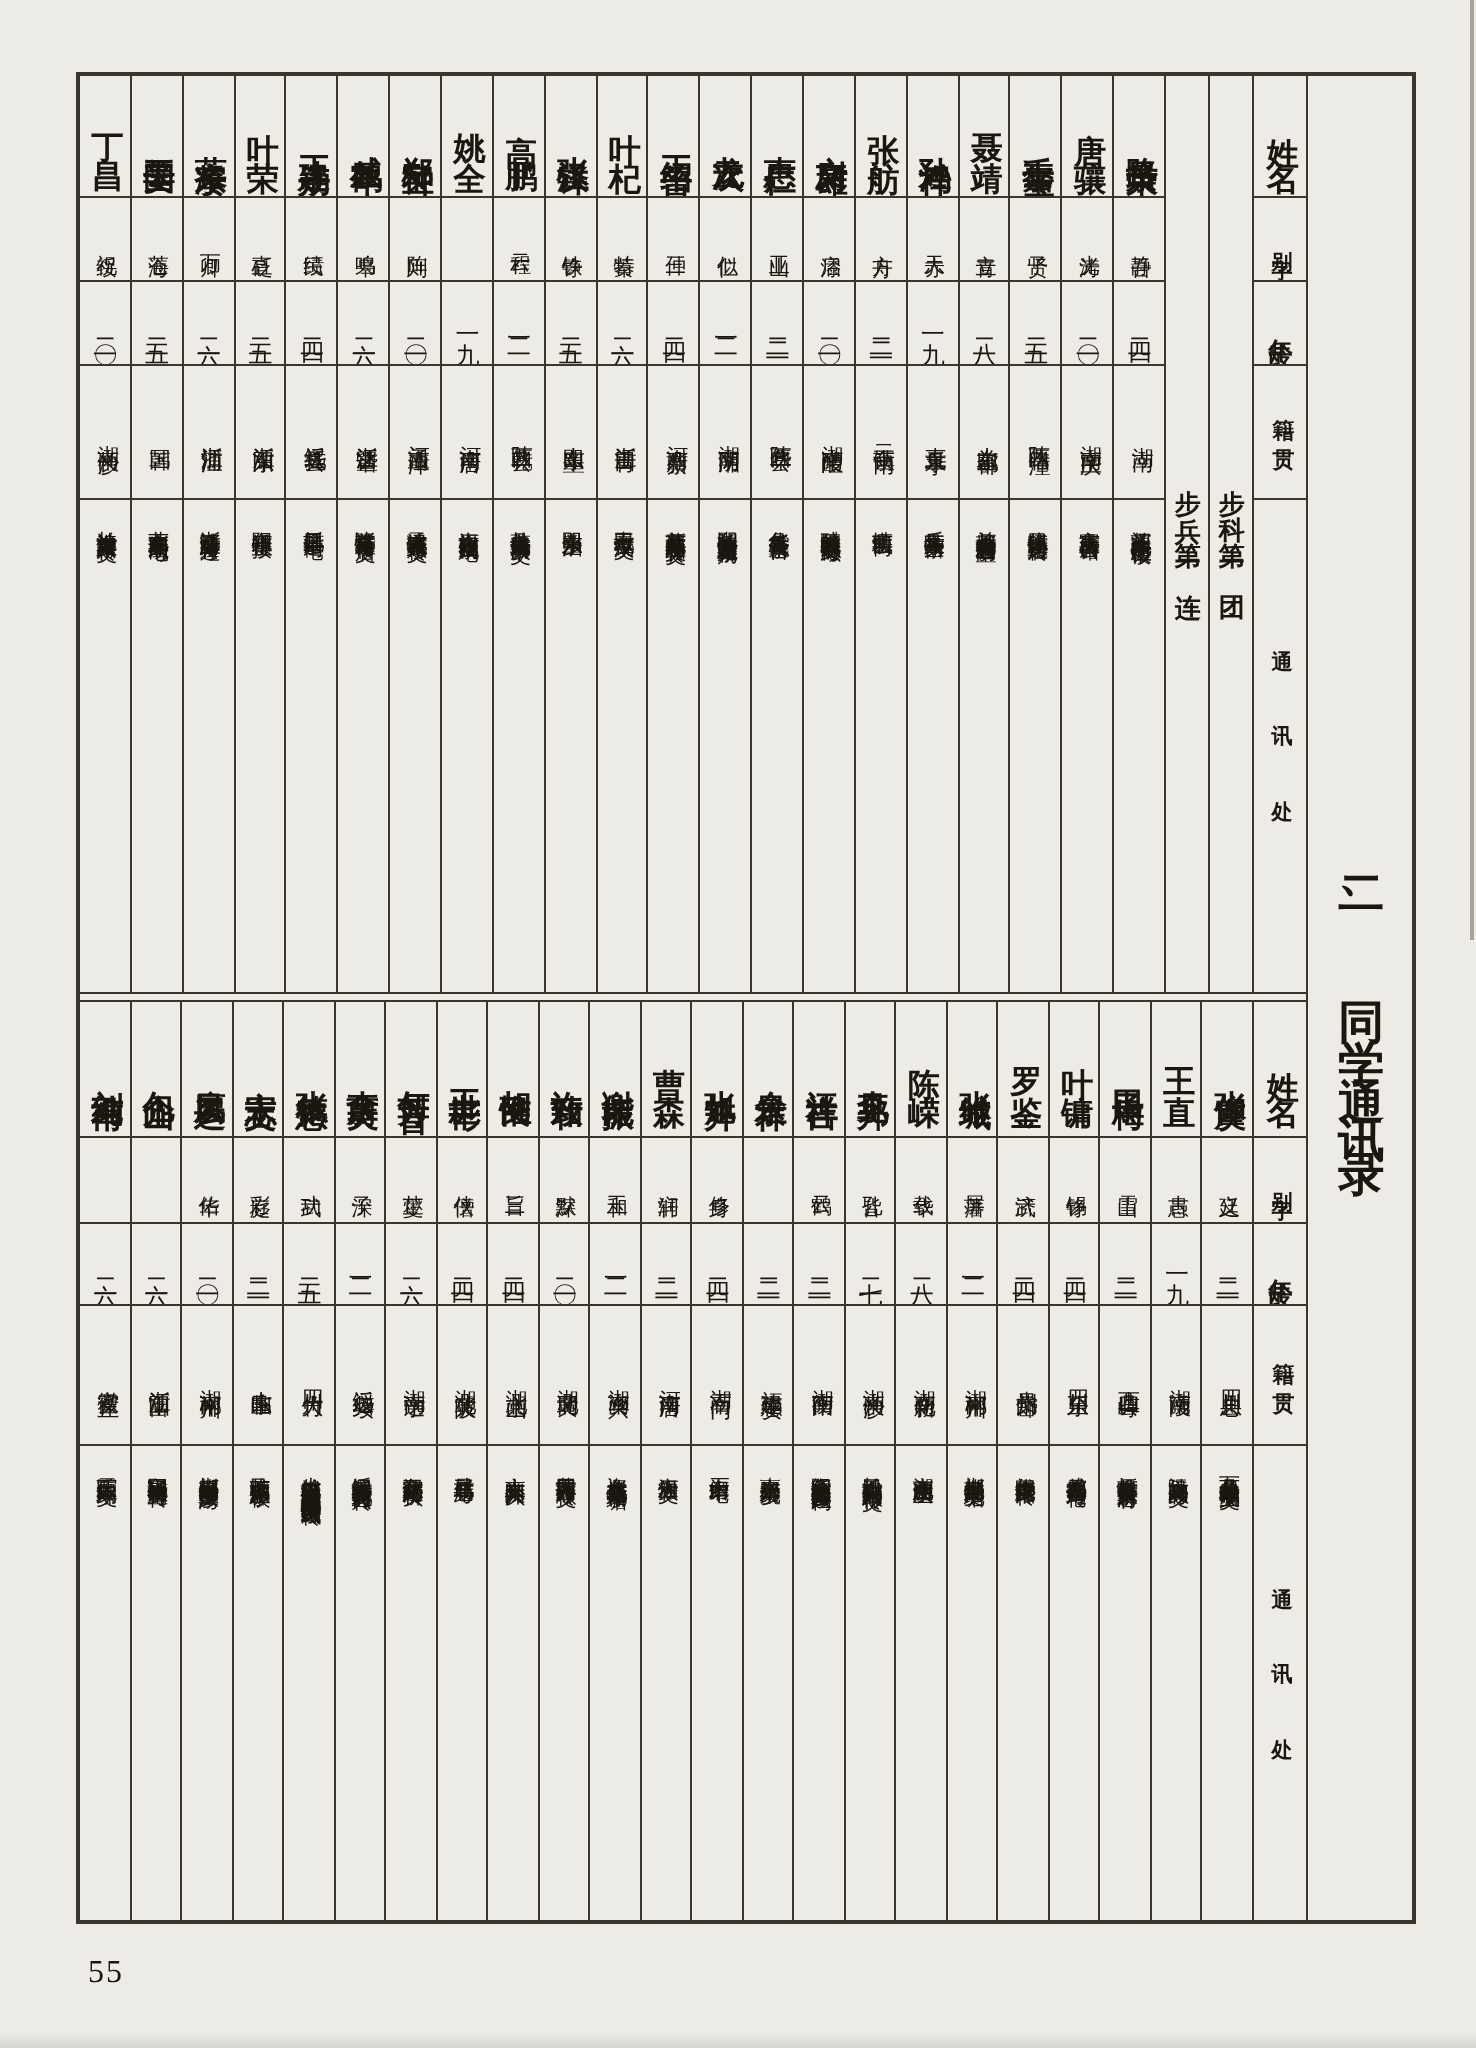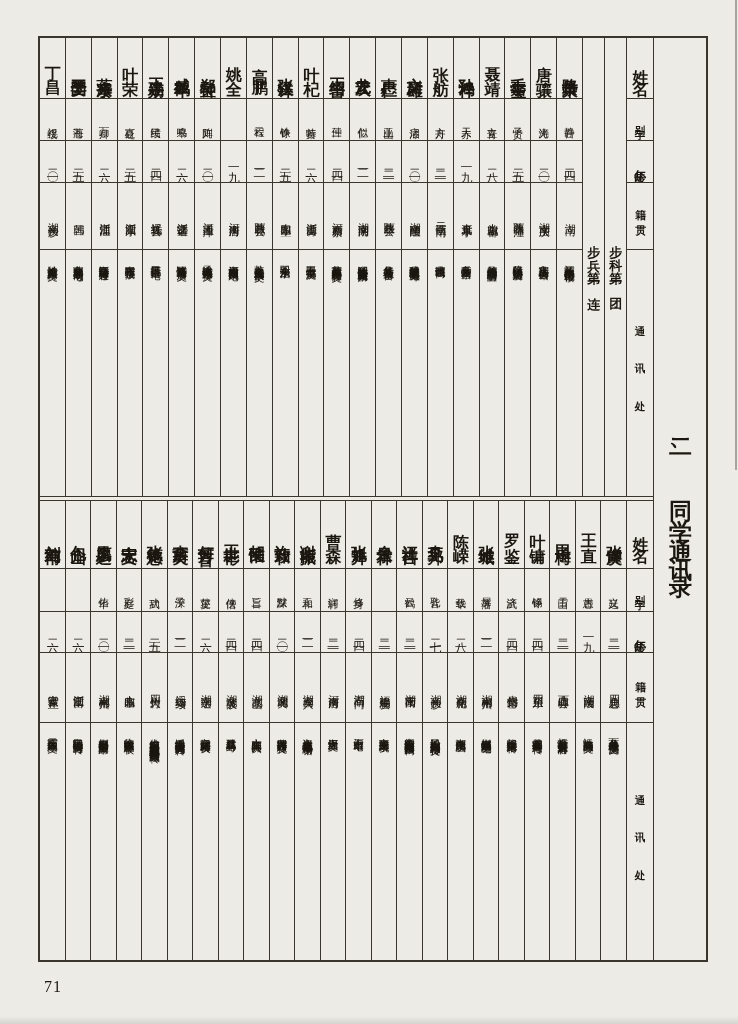--- a/index.html
+++ b/index.html
@@ -876,16 +876,16 @@
             <div class="cell addr">
               <span class="vt">霍丘西三区刘家埠交</span>
             </div>
           </div>
         </section>
     </div>
     <div class="title-col">
       <span class="vt">二、同学通讯录</span>
     </div>
   </div>
-  <div class="page-number">71</div>
+  <div class="page-number">55</div>
   <div class="scan-edge-right"></div>
   <div class="scan-edge-bottom"></div>
 </div>
 
 </body></html>

